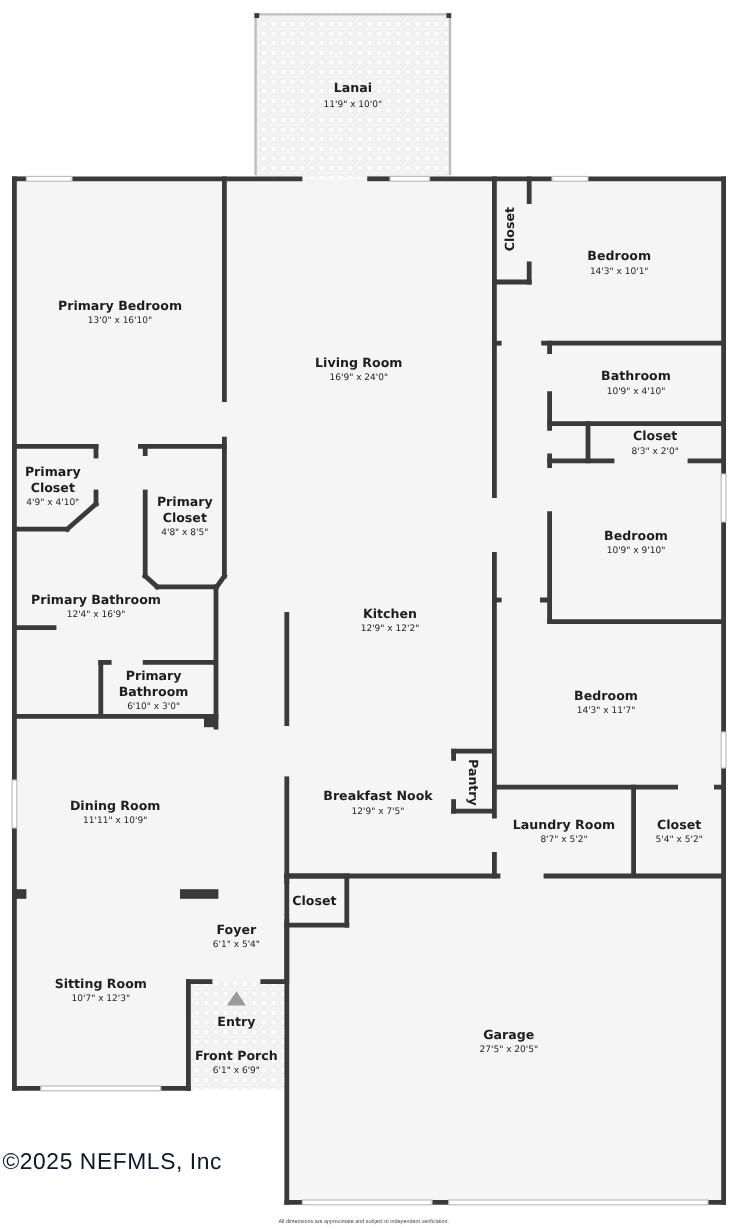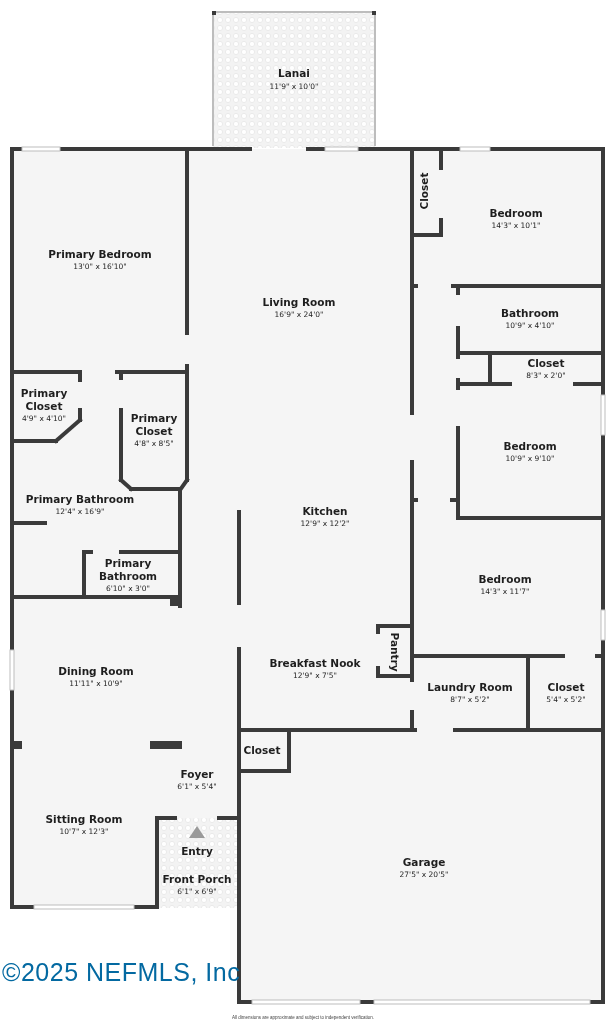--- a/index.html
+++ b/index.html
@@ -1,20 +1,20 @@
 <!DOCTYPE html>
 <html><head>
 <meta charset="utf-8">
 <style>
   html, body { margin: 0; padding: 0; background: #ffffff; }
   body { width: 616px; height: 1024px; position: relative; overflow: hidden; font-family: "DejaVu Sans", sans-serif; }
   #plan { position: absolute; left: 0; top: 0; width: 616px; height: 1024px; }
   .room-name { font-family: "DejaVu Sans", sans-serif; font-weight: bold; font-size: 10.5px; fill: #1e1e1e; text-anchor: middle; }
   .room-dim { font-family: "DejaVu Sans", sans-serif; font-size: 7.5px; fill: #1e1e1e; text-anchor: middle; }
-  .watermark { position: absolute; left: 2px; top: 958px; font-family: "Liberation Sans", sans-serif; font-size: 25px; color: #0369a1; letter-spacing: 0.5px; font-weight: normal; white-space: nowrap; }
+  .watermark { position: absolute; left: 2px; top: 958px; font-family: "Liberation Sans", sans-serif; font-size: 19px; color: #0f172a; letter-spacing: 0.5px; font-weight: normal; white-space: nowrap; }
   .disclaimer { position: absolute; left: 232px; top: 1015px; font-family: "Liberation Sans", sans-serif; font-size: 4.5px; color: #444; white-space: nowrap; }
 </style>
 </head>
 <body>
 
 <svg id="plan" viewBox="0 0 616 1024" xmlns="http://www.w3.org/2000/svg">
   <defs>
     <pattern id="tile" width="8" height="8" patternUnits="userSpaceOnUse">
       <rect width="8" height="8" fill="#f3f3f3"></rect>
       <circle cx="4" cy="4" r="2.6" fill="#ffffff" stroke="#e0e0e0" stroke-width="0.6"></circle>

